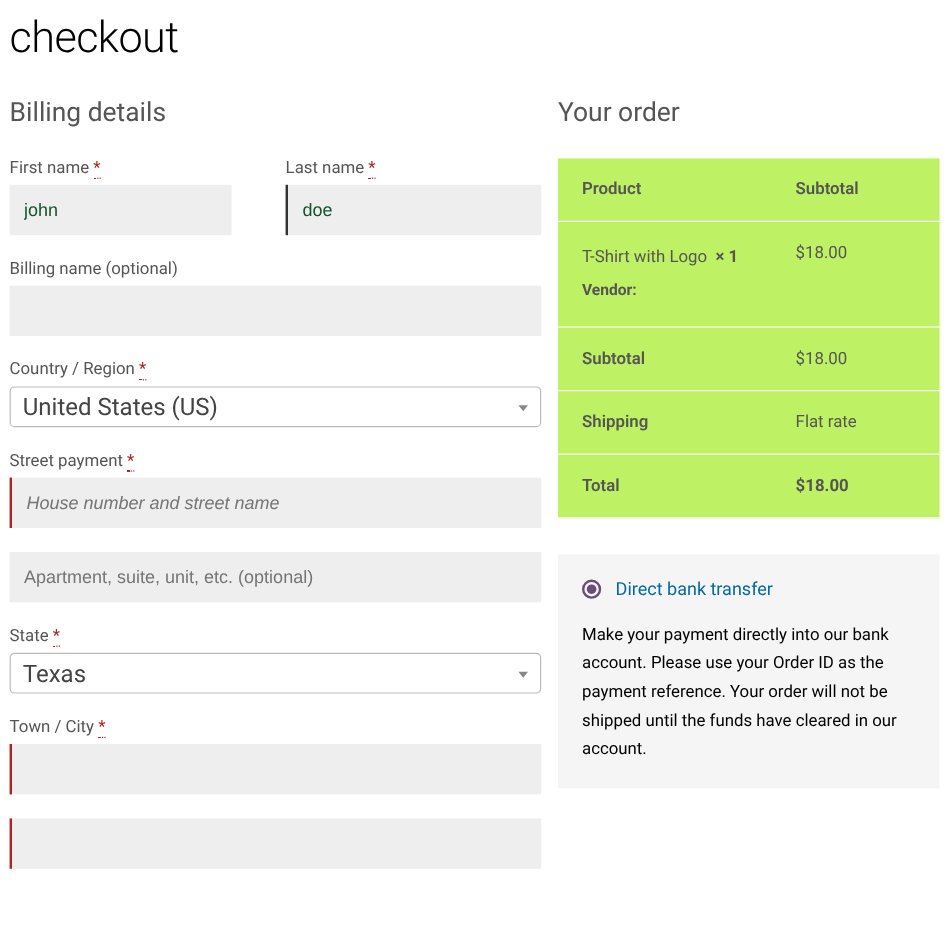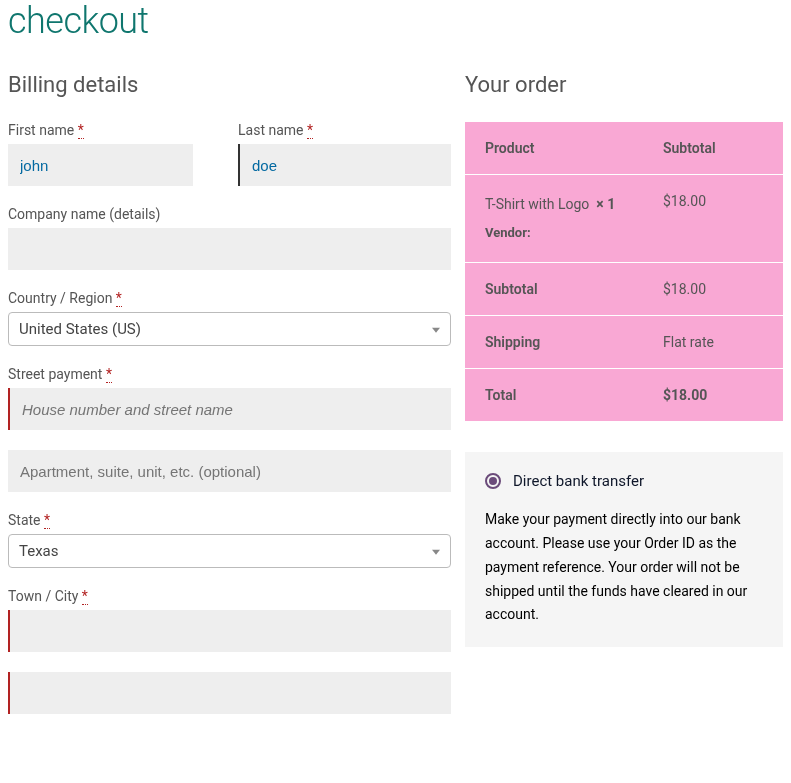--- a/index.html
+++ b/index.html
@@ -6,23 +6,24 @@
     body {
       font-family: -apple-system, BlinkMacSystemFont, "Segoe UI", Roboto, sans-serif;
       color: #555;
       background: #fff;
       padding: 0 8px;
       width: 791px;
     }
     h1 {
       font-size: 36px;
       font-weight: 300;
-      color: #0f766e;
+      color: #000000;
       margin-bottom: 30px;
       letter-spacing: -0.5px;
+      margin-top: 10px;
     }
     h3 {
       font-size: 22px;
       font-weight: 400;
       color: #555;
       margin-bottom: 25px;
     }
     .container {
       display: flex;
       gap: 14px;
@@ -55,21 +56,21 @@
     .required {
       color: #b22222;
       border-bottom: 1px dotted #b22222;
       text-decoration: none;
     }
     input[type="text"] {
       background: #eee;
       border: none;
       padding: 10px 12px;
       font-size: 15px;
-      color: #0369a1;
+      color: #14532d;
       width: 100%;
       height: 42px;
     }
     input[type="text"].invalid {
       border-left: 2px solid #b22222;
       font-style: italic;
     }
     input[type="text"].focused {
       border-left: 2px solid #333;
     }
@@ -88,25 +89,25 @@
       content: "";
       position: absolute;
       right: 10px;
       top: 50%;
       transform: translateY(-25%);
       border-left: 4px solid transparent;
       border-right: 4px solid transparent;
       border-top: 5px solid #888;
     }
     .select-text {
-      font-size: 15px;
+      font-size: 20px;
       color: #444;
     }
     .order-table {
-      background: #f9a8d4;
+      background: #bef264;
     }
     .order-row {
       display: flex;
       padding: 18px 20px;
       border-bottom: 1px solid #fff;
     }
     .order-row.header {
       font-weight: 600;
     }
     .order-cell-left {
@@ -158,21 +159,21 @@
       flex-shrink: 0;
     }
     .radio-dot {
       width: 8px;
       height: 8px;
       border-radius: 50%;
       background: #6b4b7a;
     }
     .payment-label {
       font-size: 15px;
-      color: #0f172a;
+      color: #0369a1;
     }
     .payment-desc {
       font-size: 14px;
       color: #000000;
       line-height: 1.7;
     }
     .fname { width: 185px; }
     .lname { width: 213px; }
   </style>
 </head>
@@ -195,21 +196,21 @@
       <div class="field lname">
         <label>
           <span>Last name</span>
           <span class="required">*</span>
         </label>
         <input type="text" class="focused" value="doe" style="">
       </div>
     </div>
 
     <div class="field-full">
-      <label>Company name (details)</label>
+      <label>Billing name (optional)</label>
       <input type="text" value="" style="">
     </div>
 
     <div class="field-full">
       <label>
         <span>Country / Region</span>
         <span class="required">*</span>
       </label>
       <div class="select-wrap">
         <span class="select-text">United States (US)</span>

